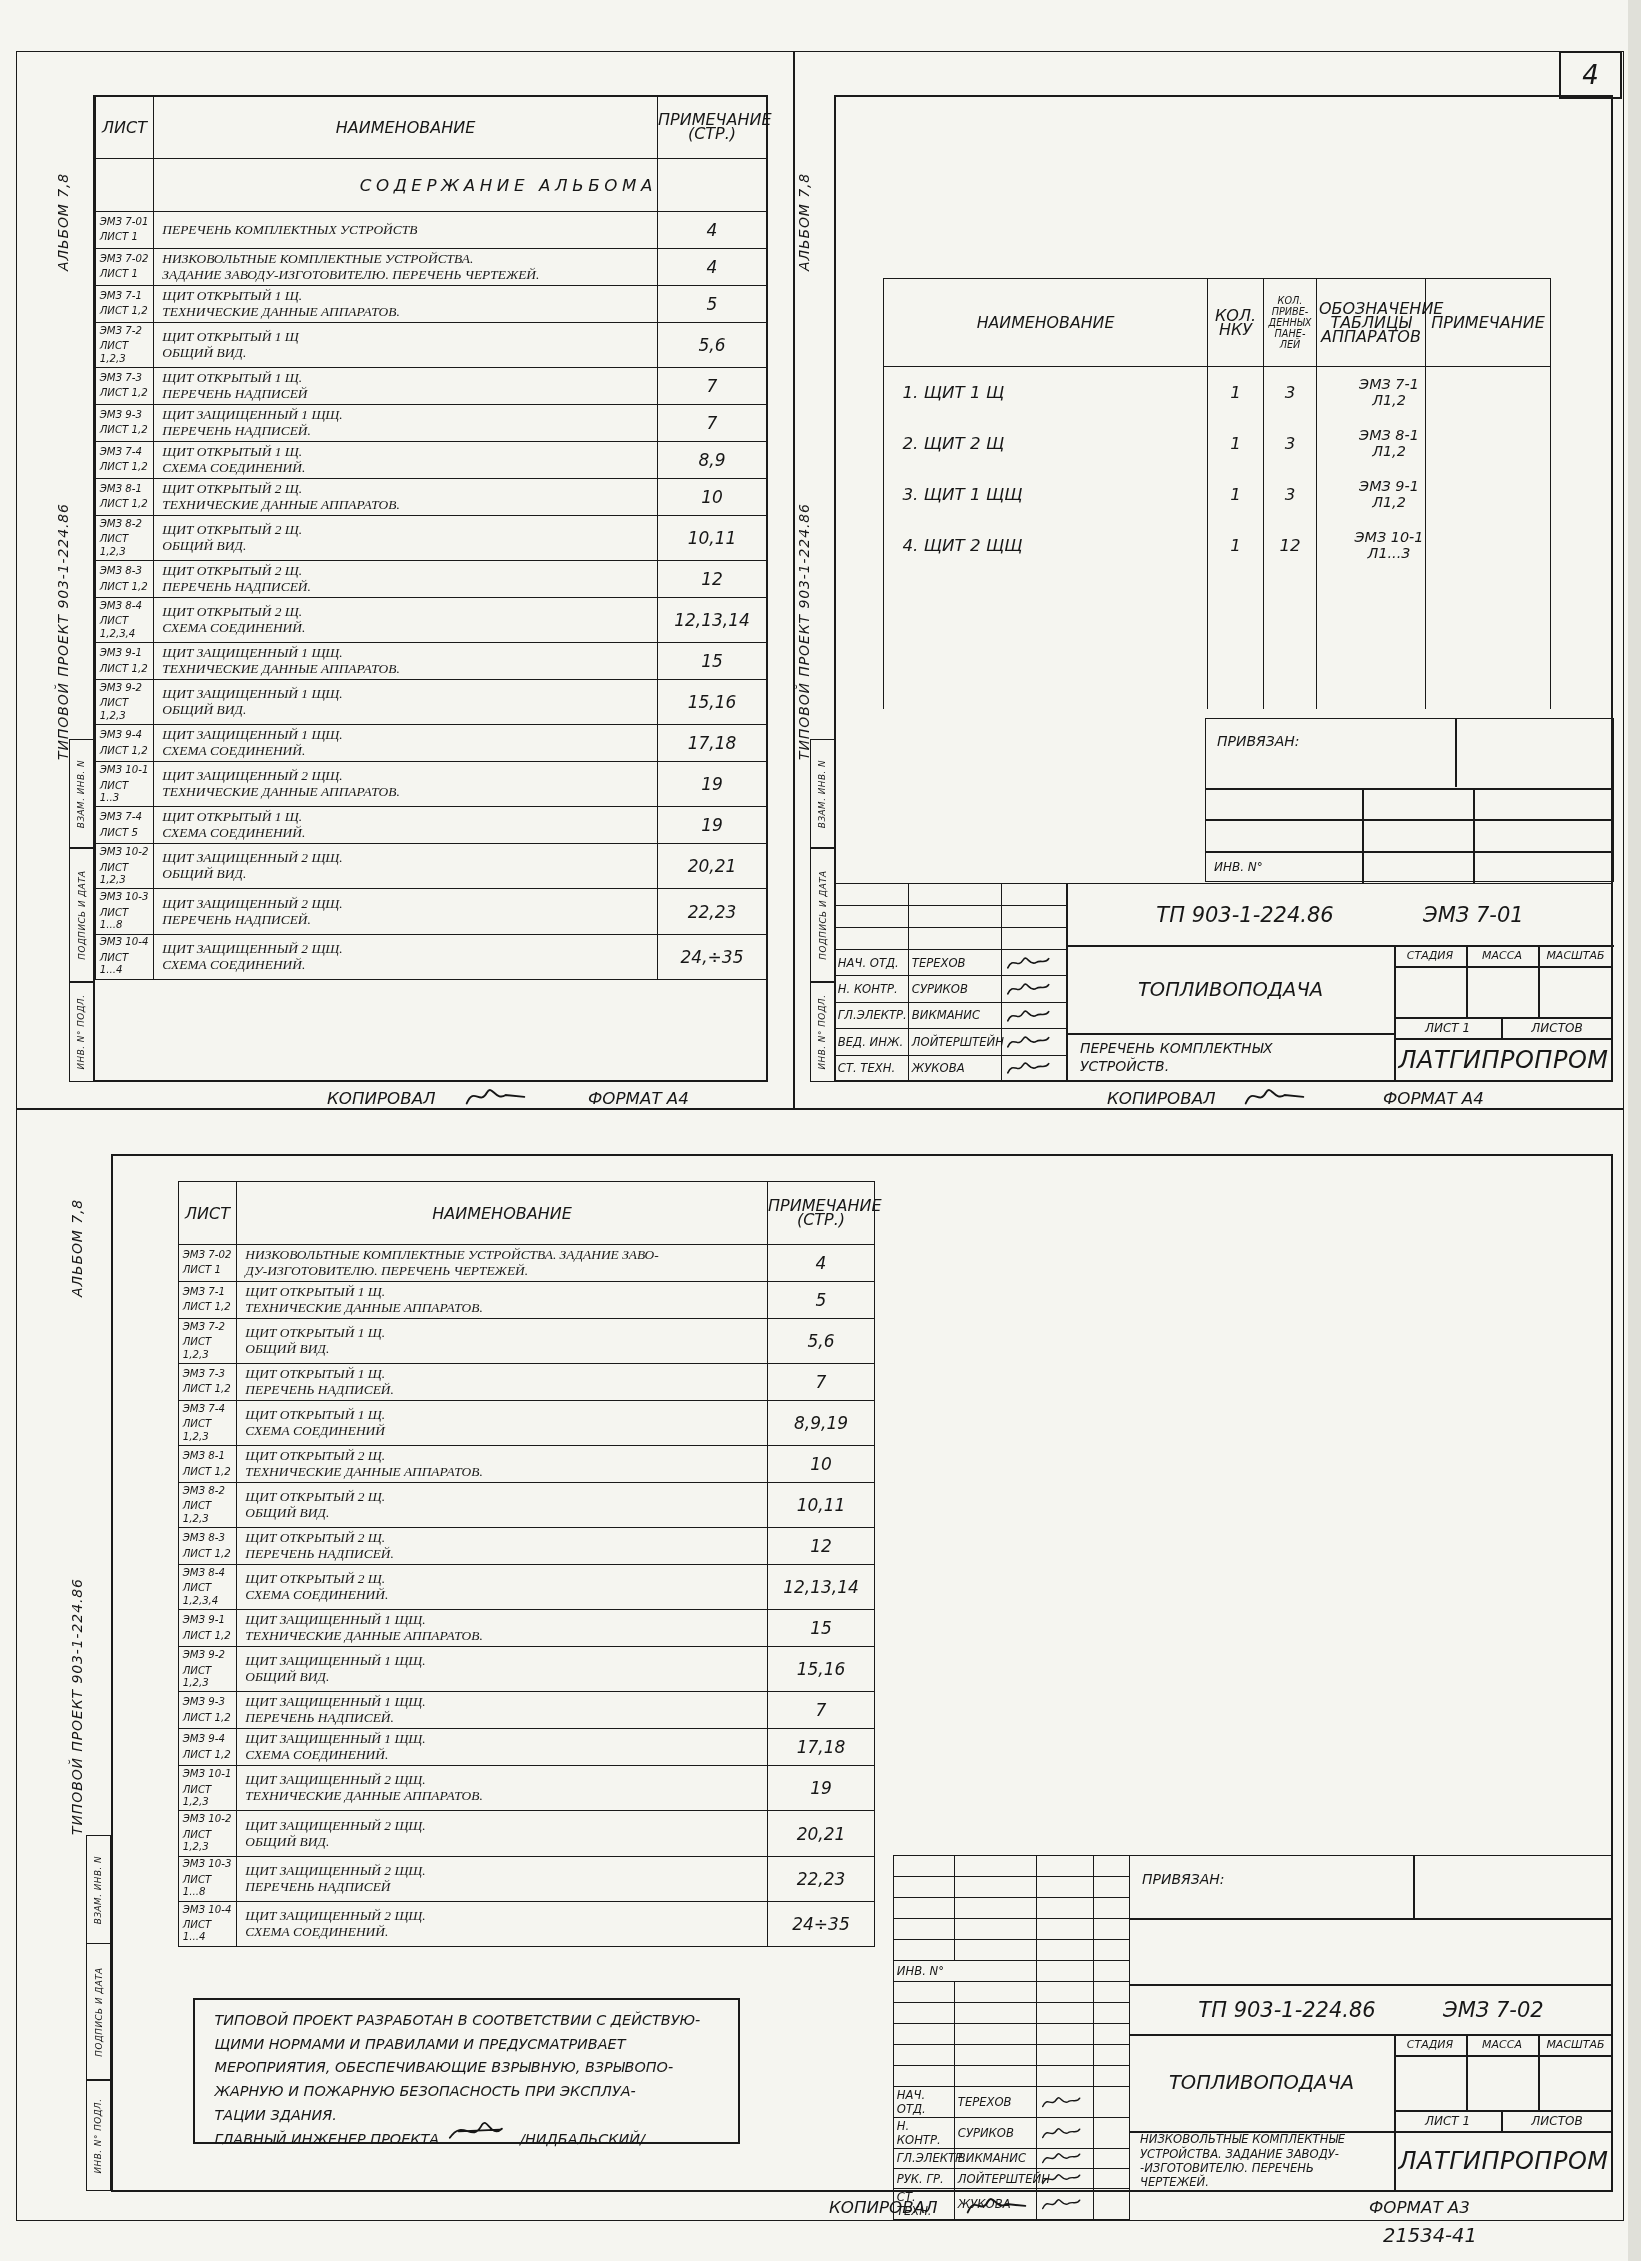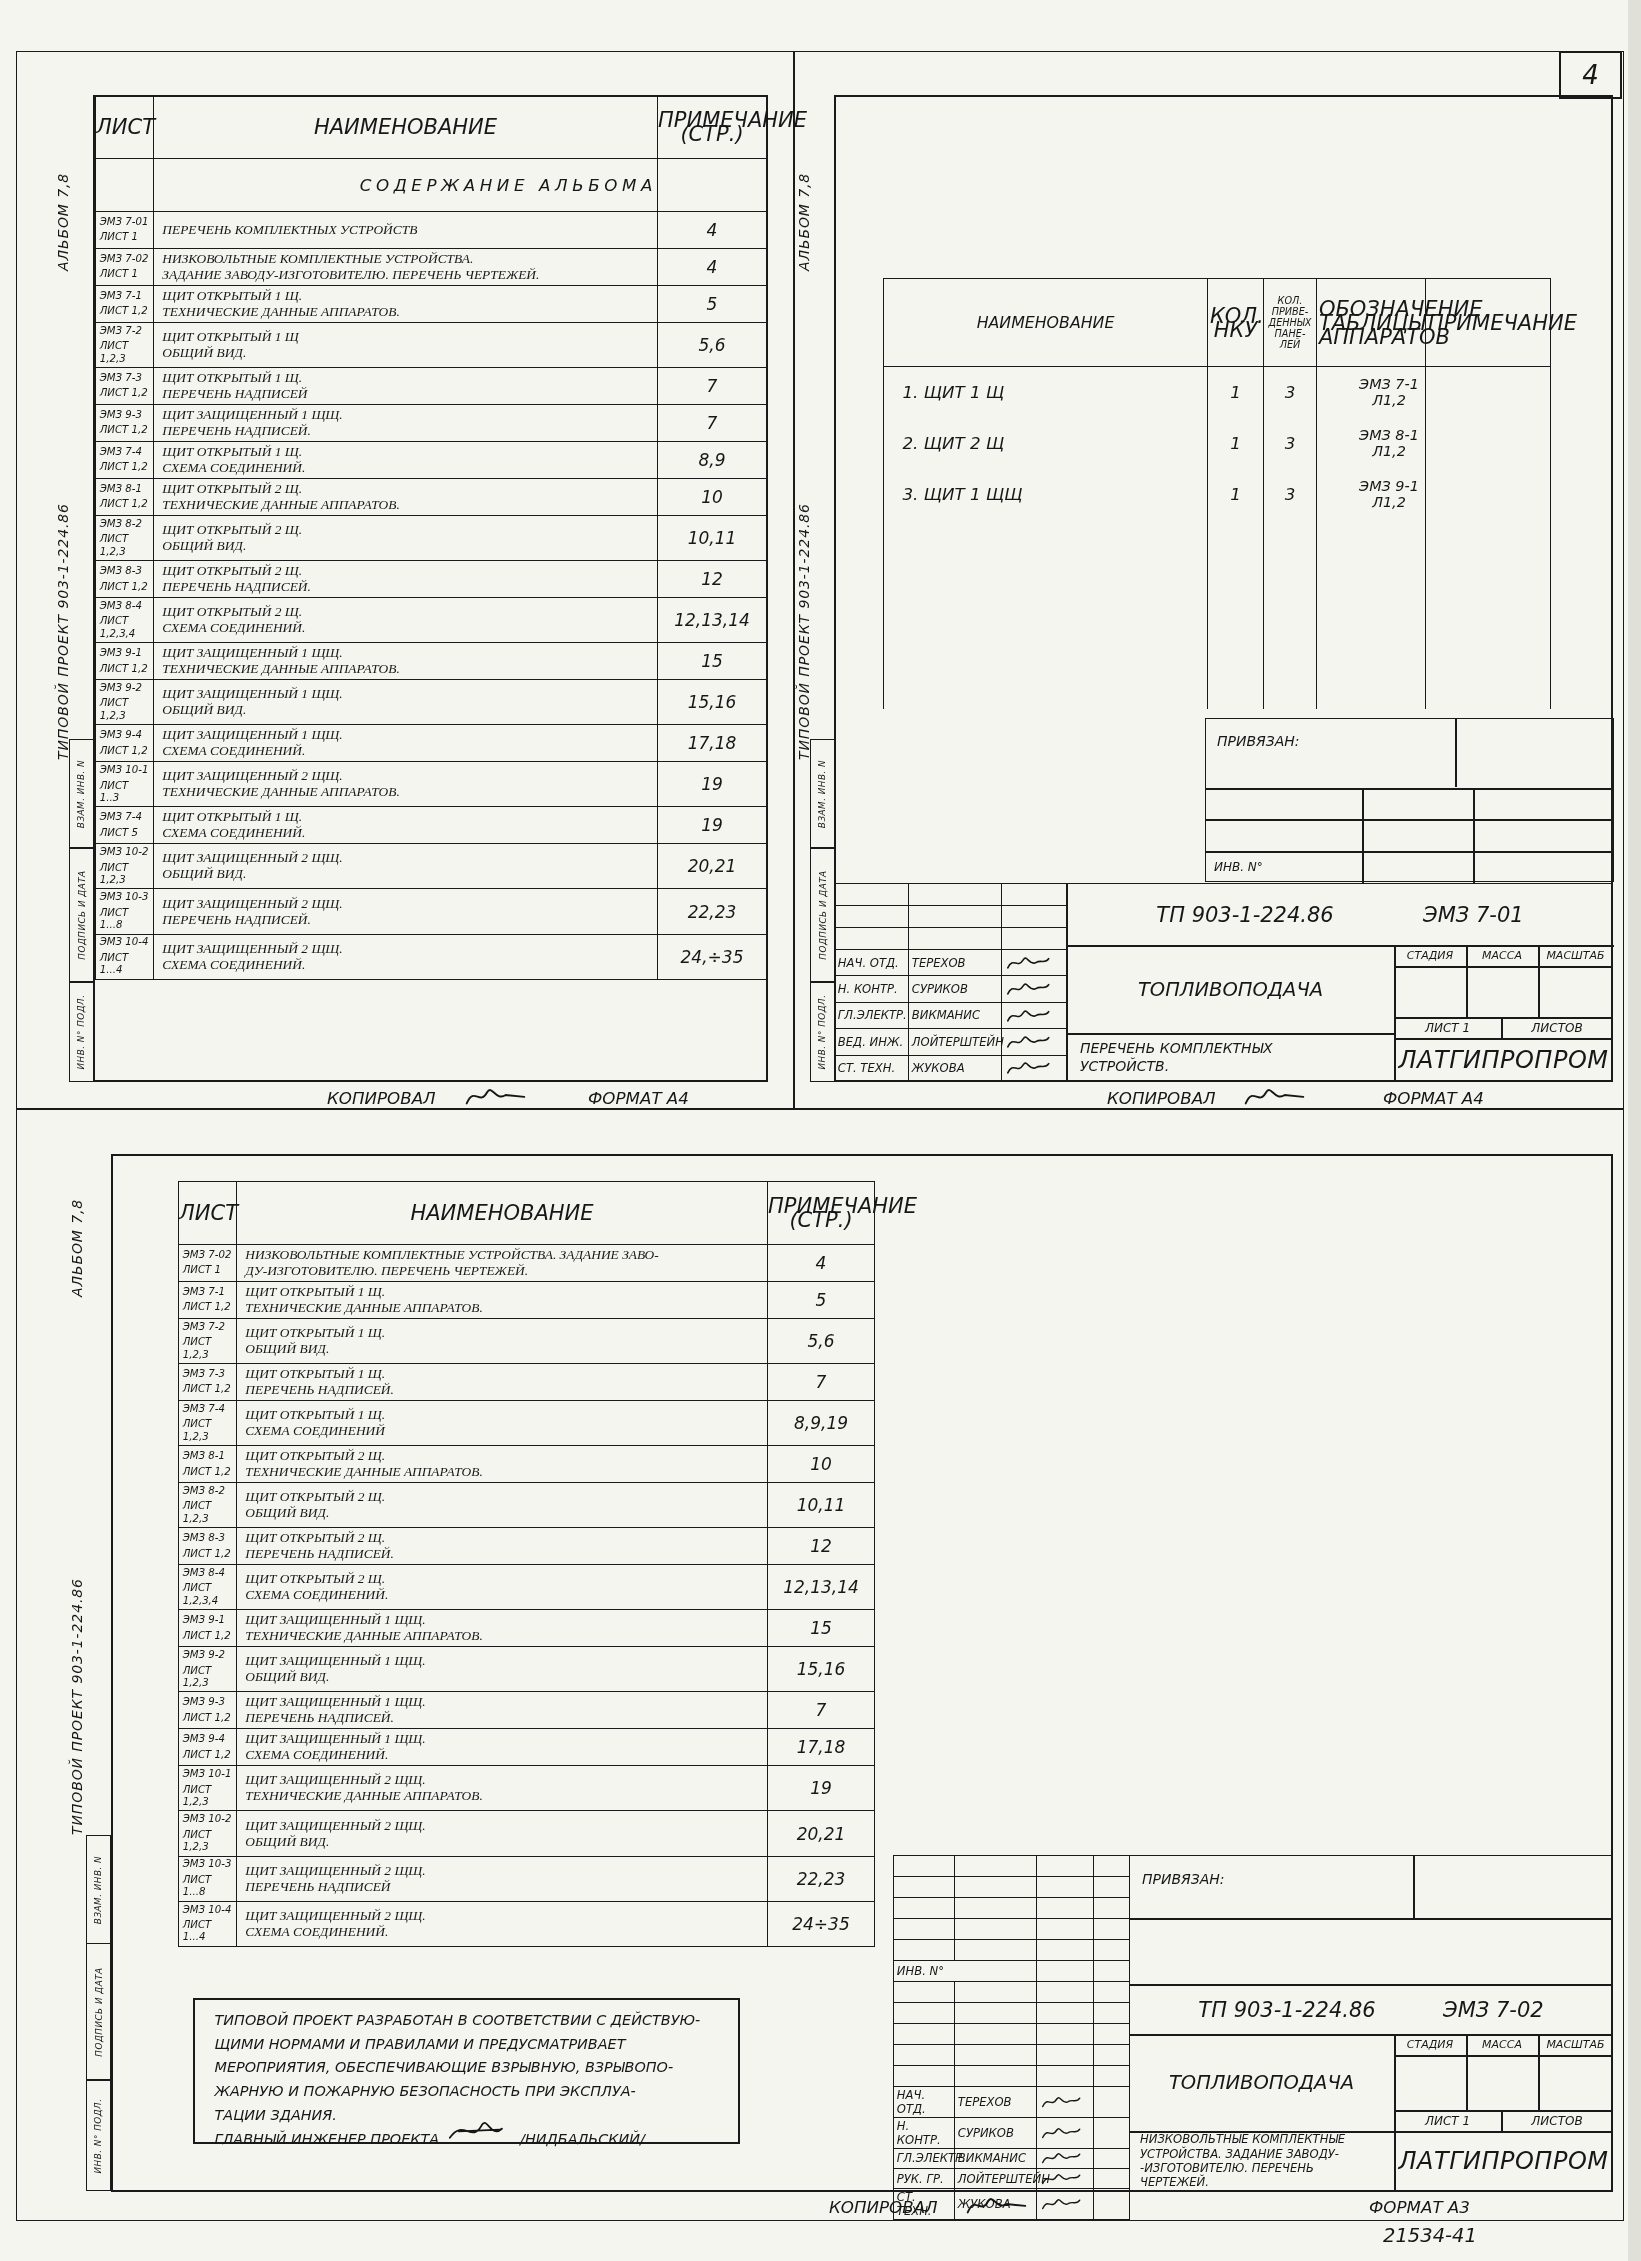--- a/index.html
+++ b/index.html
@@ -22,21 +22,21 @@
     position: absolute; transform-origin: 0 0; transform: rotate(-90deg);
     white-space: nowrap; font-size: 14px; letter-spacing: 0.9px;
   }
   .stamp {
     position: absolute; border: 1.9px solid #1a1a1a;
     display: flex; align-items: center; justify-content: center; background: transparent;
   }
   .stamp span { transform: rotate(-90deg); white-space: nowrap; font-size: 8.8px; letter-spacing: 0.5px; }
   table { border-collapse: collapse; table-layout: fixed; width: 100%; height: 100%; }
   .grid td, .grid th { border: 1.4px solid #1a1a1a; vertical-align: middle; font-weight: normal; }
-  .grid thead th { font-size: 21px; }
+  .grid thead th { font-size: 16px; }
   .c-lst { font-size: 10.2px; padding: 1.9px 2.8px 1.9px 3.7px; line-height: 12.5px; text-align: left; }
   .c-lst .shts { margin-top: 2.8px; }
   .c-name { font-size: 13.4px; line-height: 16px; padding: 1.9px 6.5px 1.9px 8.3px; text-align: left; font-family: Liberation Serif, serif; }
   .c-pg { font-size: 17px; text-align: center; }
   .section-title { font-size: 16.7px; text-align: right; letter-spacing: 4.6px; }
   .note-h { font-size: 12px; line-height: 14.4px; }
   .app th { font-size: 12px; line-height: 14px; padding: 1.9px; }
   .app .h-name { font-size: 15.8px; }
   .app .h-panels { font-size: 9.7px; line-height: 11px; }
   .app td { border-top: none; border-bottom: none; }
@@ -343,20 +343,27 @@
             <td class="a-desig">ЭМЗ 8-1 Л1,2</td>
             <td></td>
           </tr>
           <tr style="height:51px">
             <td class="a-name">3.  ЩИТ  1 ЩЩ</td>
             <td class="a-num">1</td>
             <td class="a-num">3</td>
             <td class="a-desig">ЭМЗ 9-1 Л1,2</td>
             <td></td>
           </tr>
+          <tr style="height:51px">
+            <td class="a-name">4.  ЩИТ  2 ЩЩ</td>
+            <td class="a-num">1</td>
+            <td class="a-num">12</td>
+            <td class="a-desig">ЭМЗ 10-1 Л1...3</td>
+            <td></td>
+          </tr>
         <tr>
             <td></td>
             <td></td>
             <td></td>
             <td></td>
             <td></td>
           </tr>
       </tbody>
     </table>
   </div>

